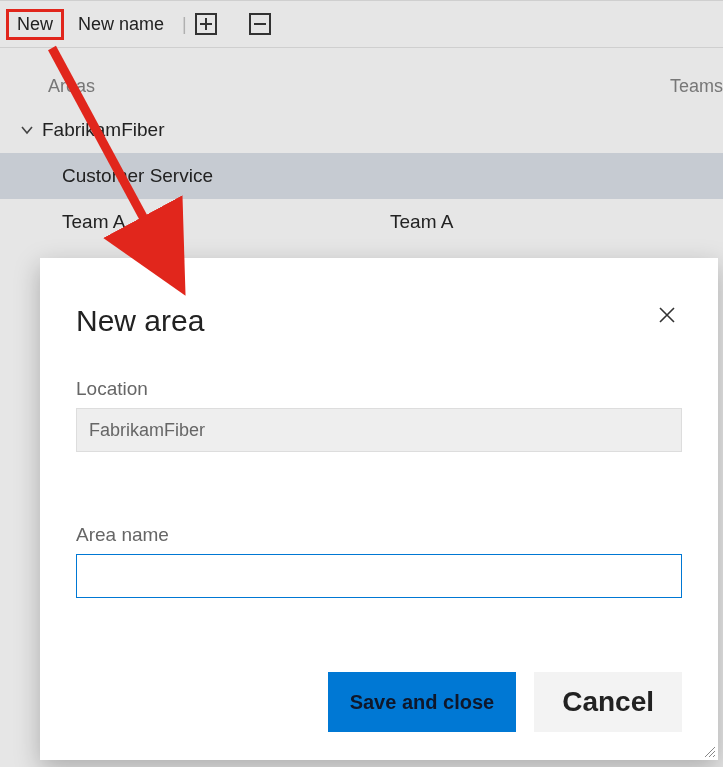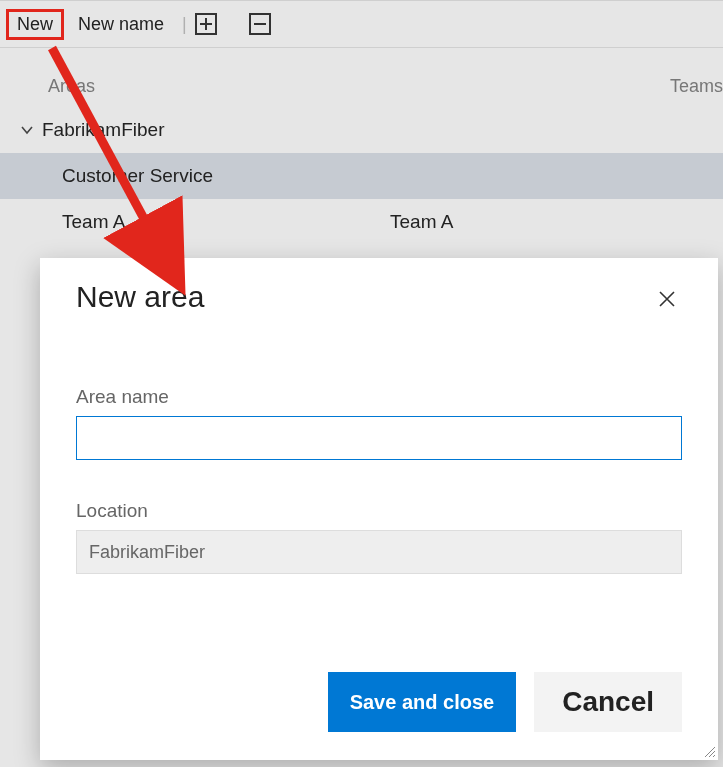--- a/index.html
+++ b/index.html
@@ -99,21 +99,22 @@
     width: 678px;
     height: 502px;
     background: #fff;
     box-shadow: 0 8px 24px rgba(0,0,0,0.25);
     box-sizing: border-box;
     padding: 22px 36px 28px 36px;
   }
   .dialog-header {
     display: flex;
     justify-content: space-between;
-    align-items: flex-end;
+    align-items: flex-start;
+    margin-top: 24px;
   }
   .dialog-title {
     font-size: 30px;
     font-weight: 400;
     color: #222;
     margin: 0;
   }
   .close-x {
     font-size: 22px;
     color: #444;
@@ -145,21 +146,21 @@
   }
   .dialog-footer {
     position: absolute;
     right: 36px;
     bottom: 28px;
     display: flex;
     gap: 18px;
   }
   .primary-btn {
     background: #0078d4;
-    color: #ffffff;
+    color: #0f172a;
     border: none;
     font-size: 20px;
     font-weight: 600;
     padding: 14px 22px;
     cursor: pointer;
   }
   .secondary-btn {
     background: #f3f3f3;
     color: #222;
     border: none;
@@ -232,28 +233,28 @@
 <div class="dialog">
   <div class="dialog-header">
     <h1 class="dialog-title">New area</h1>
     <span class="close-x">
       <svg width="18" height="18" viewBox="0 0 18 18">
           <path d="M2 2 L16 16 M16 2 L2 16" stroke="#333" stroke-width="1.6"></path>
         </svg>
     </span>
   </div>
 
+  <div class="field-block second">
+    <div class="field-label">Location</div>
+    <input class="text-input readonly" type="text" readonly="" value="FabrikamFiber" style="">
+  </div>
+
   <div class="field-block">
     <div class="field-label">Area name</div>
     <input class="text-input" type="text" value="" style="">
-  </div>
-
-  <div class="field-block second">
-    <div class="field-label">Location</div>
-    <input class="text-input readonly" type="text" readonly="" value="FabrikamFiber" style="">
   </div>
 
   <div class="dialog-footer">
     <button class="primary-btn">Save and close</button>
     <button class="secondary-btn">Cancel</button>
   </div>
 
   <div class="resize-grip">
     <svg width="14" height="14" viewBox="0 0 14 14">
       <line x1="3" y1="13" x2="13" y2="3" stroke="#888" stroke-width="1"></line>

